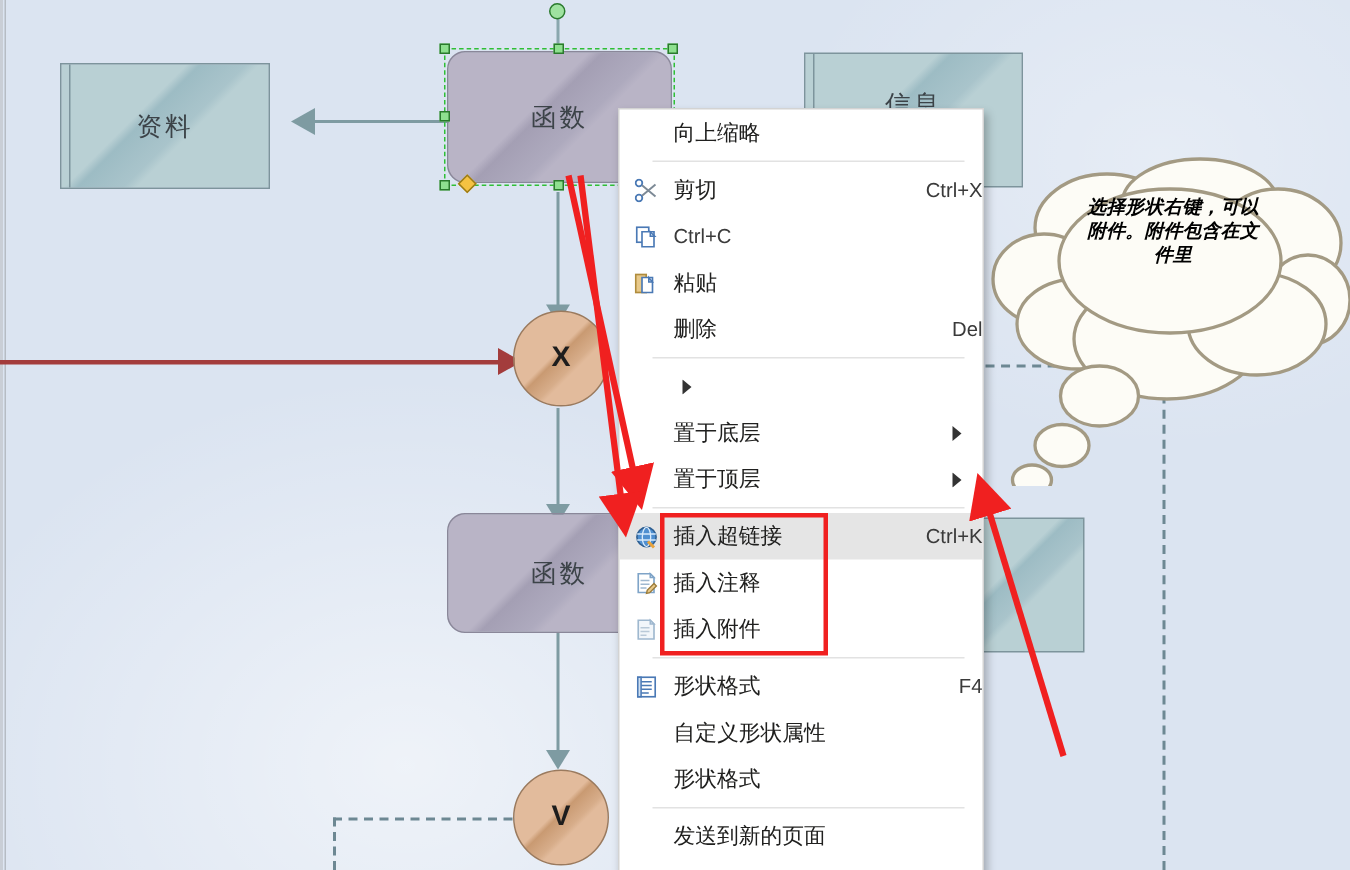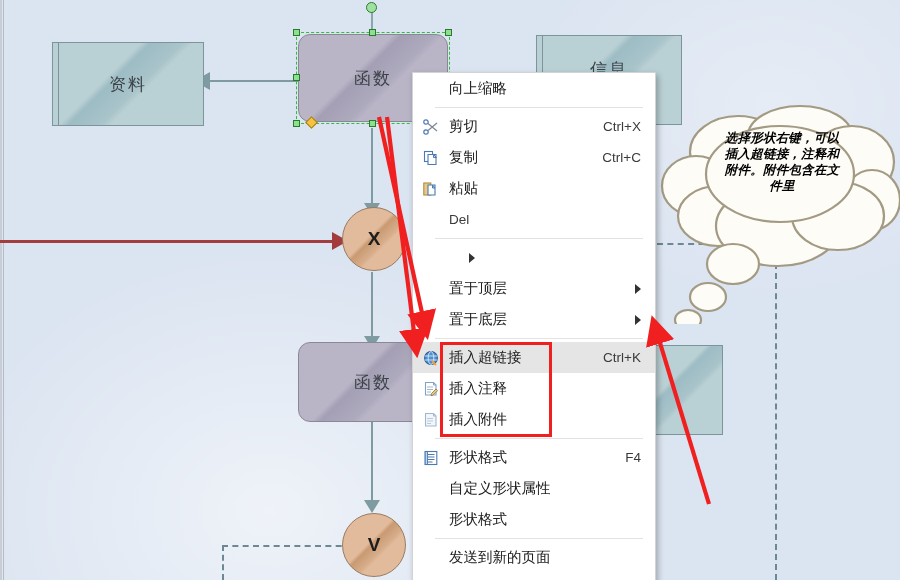--- a/index.html
+++ b/index.html
@@ -54,21 +54,21 @@
   .handle.rot{width:11px;height:11px;border-radius:50%;background:#9fe2a0;}
   .handle.ctrl{width:9px;height:9px;background:#f5c242;border:1px solid #9a7b18;transform:rotate(45deg);}
   .rotstem{position:absolute;width:2px;background:#8aa7ae;}
 
   
   #ctxmenu{position:absolute;background:#ffffff;border:1px solid #d3d3d3;
     box-shadow:2px 3px 6px rgba(0,0,0,.28);box-sizing:border-box;}
   .mi{position:relative;display:flex;align-items:center;height:31px;padding:0 0 0 0;cursor:default;}
   .mi .ico{width:36px;height:31px;display:flex;align-items:center;justify-content:center;flex:0 0 36px;}
   .mi .lbl{flex:1;font-size:14.5px;color:#20201f;white-space:nowrap;}
-  .mi .acc{font-size:13.5px;color:#3a3a3a;padding-right:14px;white-space:nowrap;}
+  .mi .acc{font-size:13.5px;color:#3a3a3a;white-space:nowrap;}
   .mi .arw{width:18px;display:flex;align-items:center;justify-content:center;padding-right:8px;}
   .mi.hl{background:#e5e5e5;}
   .msep{height:1px;background:#e2e2e2;margin:3px 12px 3px 22px;}
 
   
   .redbox{position:absolute;border:3px solid #f02020;box-sizing:border-box;}
 
   
   .ann{position:absolute;left:0;top:0;width:900px;height:580px;pointer-events:none;}
 
@@ -101,21 +101,21 @@
 
   <div class="harrow-red" style="left:0px;top:240px;width:342px;"></div>
   <div class="harrow-red-head" style="left:332px;top:232px;"></div>
 
   <div class="dash-h" style="left:222px;top:545px;width:130px;"></div>
   <div class="dash-v" style="left:222px;top:545px;height:35px;"></div>
 
   <div class="dash-h" style="left:657px;top:243px;width:120px;"></div>
   <div class="dash-v" style="left:775px;top:243px;height:337px;"></div>
 
-  <div class="doc-shape" style="left:52px;top:42px;width:152px;height:84px;">
+  <div class="doc-shape" style="left:40px;top:42px;width:140px;height:84px;">
     <div class="spine"></div>
     <div class="cap">资料</div>
   </div>
 
   <div class="doc-shape" style="left:536px;top:35px;width:146px;height:90px;">
     <div class="spine"></div>
     <div class="cap" style="justify-content:center;padding-bottom:22px;">信息</div>
   </div>
 
   <div class="doc-shape" style="left:641px;top:345px;width:82px;height:90px;">
@@ -159,21 +159,20 @@
         <ellipse cx="120" cy="70" rx="74" ry="48"></ellipse>
       </g>
       <g fill="#fdfcf6" stroke="#a39a83" stroke-width="2.2">
         <ellipse cx="73" cy="160" rx="26" ry="20"></ellipse>
         <ellipse cx="48" cy="193" rx="18" ry="14"></ellipse>
         <ellipse cx="28" cy="216" rx="13" ry="10"></ellipse>
       </g>
     </svg>
     <div class="txt" style="left:22px;top:26px;width:200px;">
       <div>选择形状右键，可以</div>
-      <div>插入超链接，注释和</div>
       <div>附件。附件包含在文</div>
       <div>件里</div>
     </div>
   </div>
 
   <div id="ctxmenu" style="left:412px;top:72px;width:244px;">
     <div id="menu-body">
         <div class="mi">
           <span class="ico"></span>
           <span class="lbl">向上缩略</span>
@@ -192,61 +191,61 @@
           <span class="acc">Ctrl+X</span>
         </div>
         <div class="mi">
           <span class="ico">
             <svg width="16" height="16" viewBox="0 0 16 16">
               <rect x="1.5" y="1.5" width="8" height="10" fill="#fff" stroke="#4a79b5" stroke-width="1.1"></rect>
         <path d="M5 4.5 h8 v10 h-8z" fill="#fff" stroke="#4a79b5" stroke-width="1.1"></path>
         <path d="M10.5 4.5 v3 h3z" fill="#cfe0f2" stroke="#4a79b5" stroke-width="1"></path>
             </svg>
           </span>
-          <span class="lbl">复制</span>
           <span class="acc">Ctrl+C</span>
         </div>
         <div class="mi">
           <span class="ico">
             <svg width="16" height="16" viewBox="0 0 16 16">
               <rect x="0.8" y="2" width="7" height="12" fill="#e8c98a" stroke="#b08c3c" stroke-width="1.1"></rect>
         <path d="M5 4 h7 v10 h-7z" fill="#fff" stroke="#4a79b5" stroke-width="1.1"></path>
         <path d="M9.5 4 v3 h2.5z" fill="#cfe0f2" stroke="#4a79b5" stroke-width="1"></path>
             </svg>
           </span>
           <span class="lbl">粘贴</span>
           <span class="acc"></span>
         </div>
         <div class="mi">
           <span class="ico"></span>
+          <span class="lbl">删除</span>
           <span class="acc">Del</span>
         </div>
         <div class="msep"></div>
         <div class="mi">
           <span class="ico"></span>
           <span class="acc"></span>
           <span class="arw">
             <svg width="8" height="10" viewBox="0 0 8 10">
               <path d="M1,0 L7,5 L1,10 z" fill="#333"></path>
             </svg>
           </span>
         </div>
         <div class="mi">
           <span class="ico"></span>
-          <span class="lbl">置于顶层</span>
+          <span class="lbl">置于底层</span>
           <span class="acc"></span>
           <span class="arw">
             <svg width="8" height="10" viewBox="0 0 8 10">
               <path d="M1,0 L7,5 L1,10 z" fill="#333"></path>
             </svg>
           </span>
         </div>
         <div class="mi">
           <span class="ico"></span>
-          <span class="lbl">置于底层</span>
+          <span class="lbl">置于顶层</span>
           <span class="acc"></span>
           <span class="arw">
             <svg width="8" height="10" viewBox="0 0 8 10">
               <path d="M1,0 L7,5 L1,10 z" fill="#333"></path>
             </svg>
           </span>
         </div>
         <div class="msep"></div>
         <div class="mi hl">
           <span class="ico">

